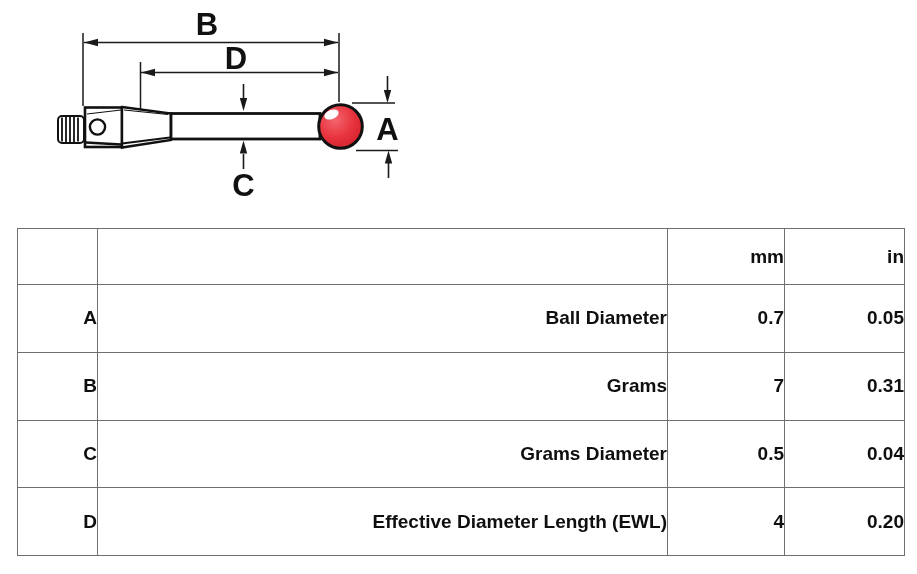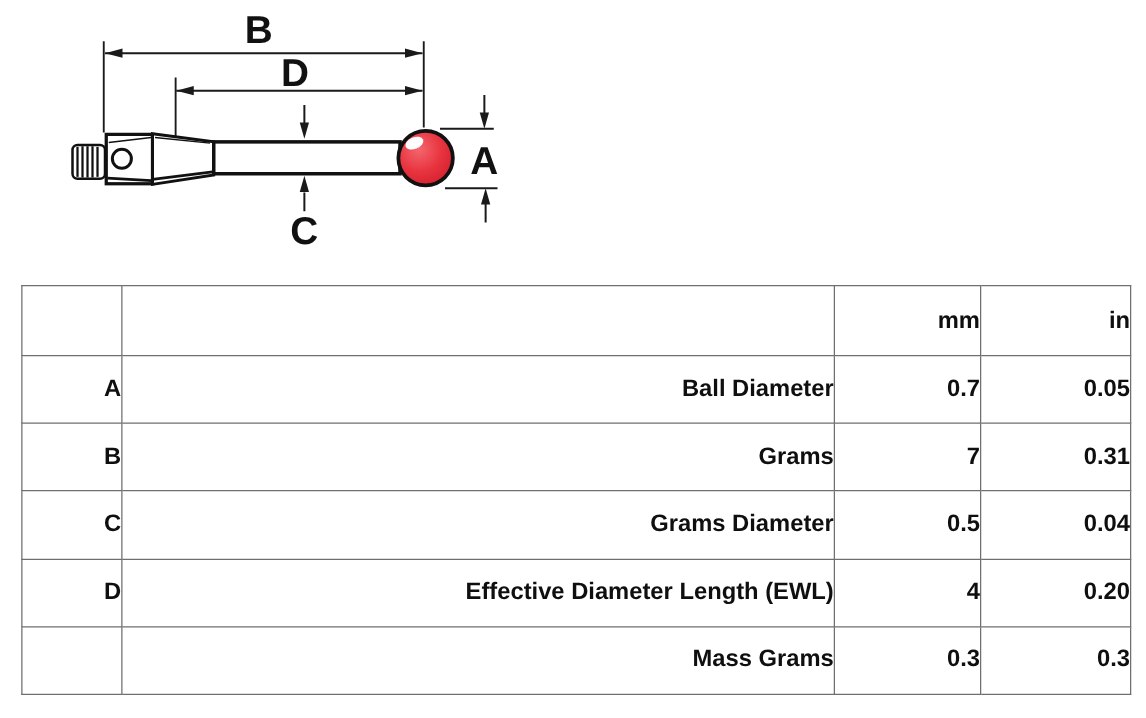--- a/index.html
+++ b/index.html
@@ -137,22 +137,16 @@
         <td class="c-label">Grams Diameter</td>
         <td class="c-mm">0.5</td>
         <td class="c-in">0.04</td>
       </tr>
       <tr>
         <td class="c-key">D</td>
         <td class="c-label">Effective Diameter Length (EWL)</td>
         <td class="c-mm">4</td>
         <td class="c-in">0.20</td>
       </tr>
-      <tr>
-        <td class="c-key"></td>
-        <td class="c-label">Mass Grams</td>
-        <td class="c-mm">0.3</td>
-        <td class="c-in">0.3</td>
-      </tr>
     </tbody>
   </table>
 
 </div>
 
 </body></html>

